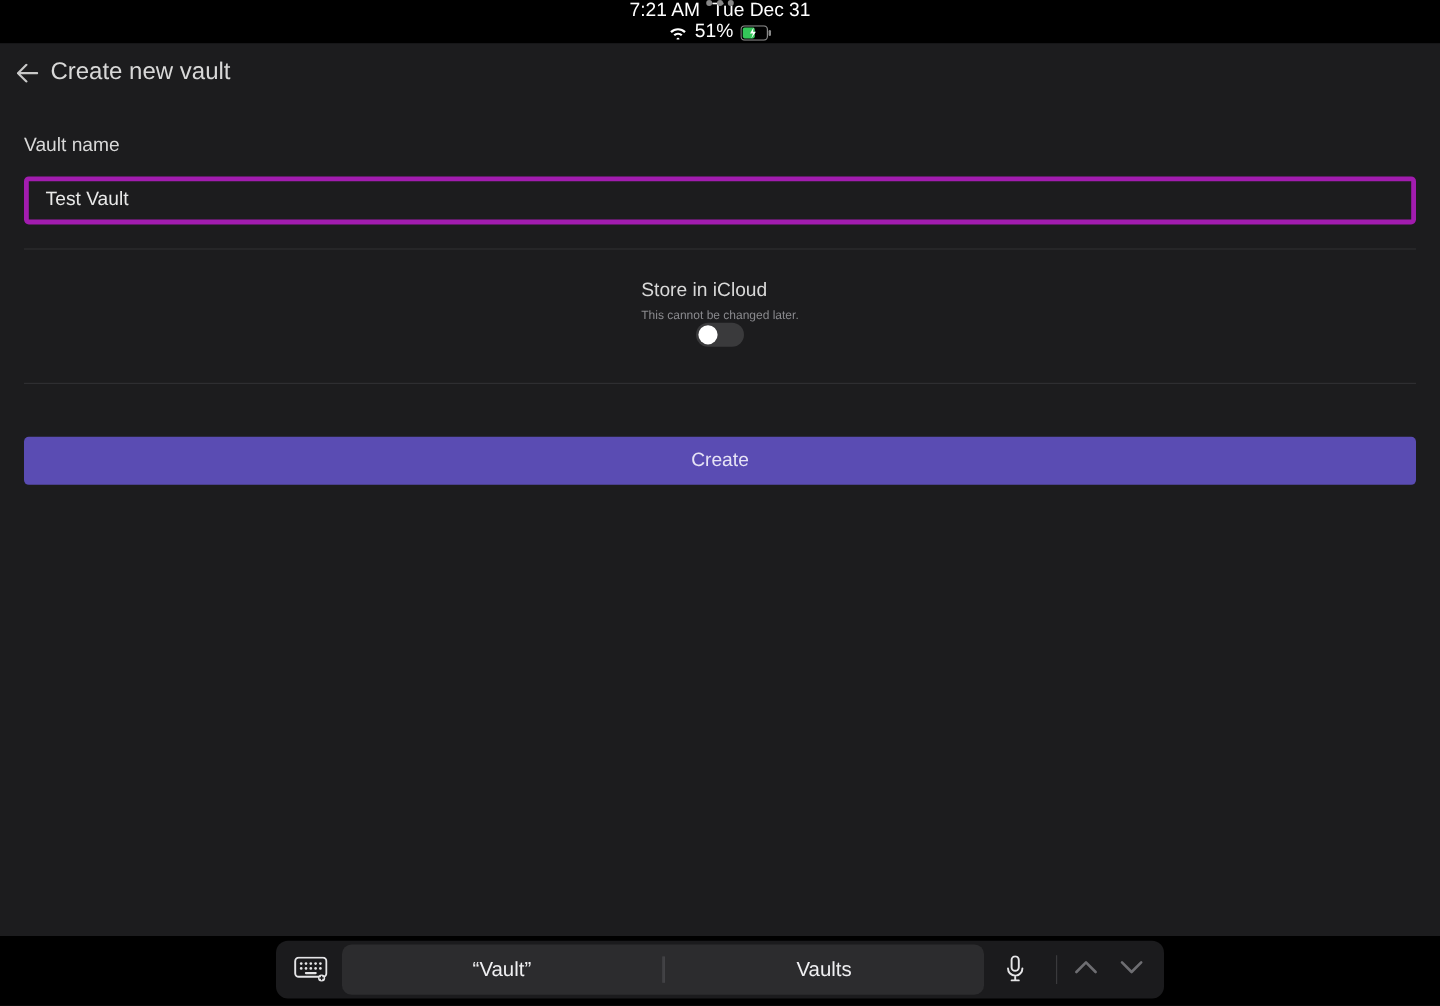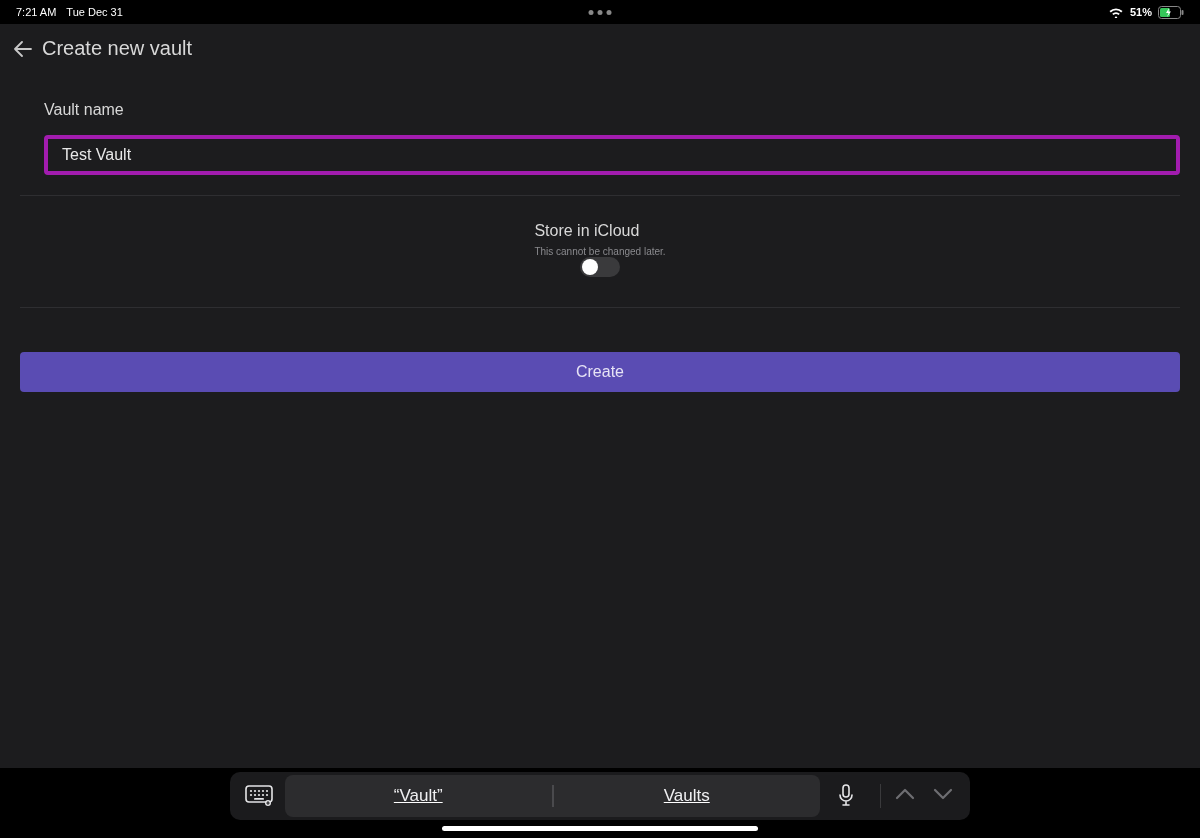--- a/index.html
+++ b/index.html
@@ -14,23 +14,24 @@
   }
 
   
   .status-bar {
     height: 24px;
     background: #000;
     display: flex;
     align-items: center;
     justify-content: space-between;
     padding: 0 16px;
-    font-size: 11px;
+    font-size: 16px;
     font-weight: 500;
     color: #fff;
+    flex-direction: column;
   }
   .status-left {
     display: flex;
     align-items: center;
     gap: 10px;
   }
   .status-center {
     position: absolute;
     left: 50%;
     transform: translateX(-50%);
@@ -39,36 +40,36 @@
   }
   .status-center .dot {
     width: 5px; height: 5px;
     border-radius: 50%;
     background: #888;
   }
   .status-right {
     display: flex;
     align-items: center;
     gap: 6px;
-    font-weight: bold;
   }
   .wifi-icon svg { display:block; }
   .battery {
     display: flex;
     align-items: center;
   }
 
   
   .header {
     height: 49px;
     background: #1c1c1e;
     display: flex;
     align-items: center;
     padding: 0 14px;
     gap: 10px;
+    margin-top: 12px;
   }
   .back-arrow {
     color: #c8c8c8;
     display: flex;
     align-items: center;
   }
   .header-title {
     font-size: 20px;
     font-weight: 400;
     color: #d8d8d8;
@@ -76,21 +77,20 @@
 
   
   .content {
     background: #1c1c1e;
     padding: 0 20px;
     height: calc(838px - 24px - 49px);
     position: relative;
   }
   .section {
     padding-top: 28px;
-    margin-left: 24px;
   }
   .label {
     font-size: 16px;
     color: #d8d8d8;
     margin-bottom: 16px;
   }
   .text-input {
     width: 100%;
     height: 40px;
     background: #1c1c1e;
@@ -167,21 +167,20 @@
   }
   .suggestion-bar {
     width: 740px;
     height: 48px;
     background: #1b1b1d;
     border-radius: 10px;
     display: flex;
     align-items: center;
     padding: 3px;
     gap: 0;
-    text-decoration: underline;
   }
   .kb-icon, .mic-icon {
     width: 52px;
     display: flex;
     align-items: center;
     justify-content: center;
     color: #e5e5e7;
   }
   .suggestion-pill {
     flex: 1;

